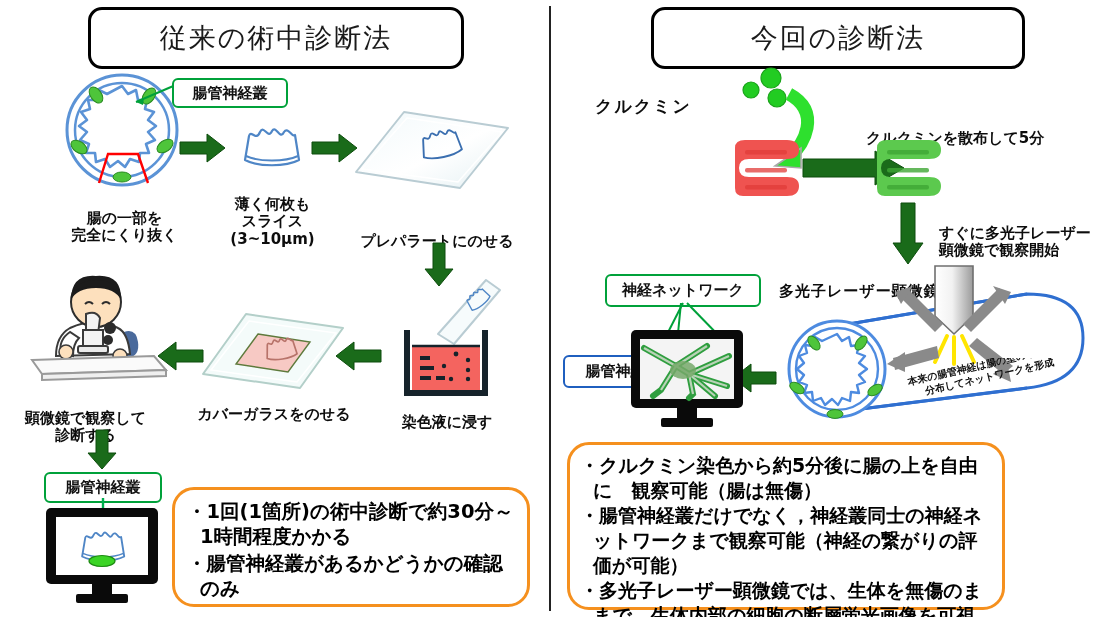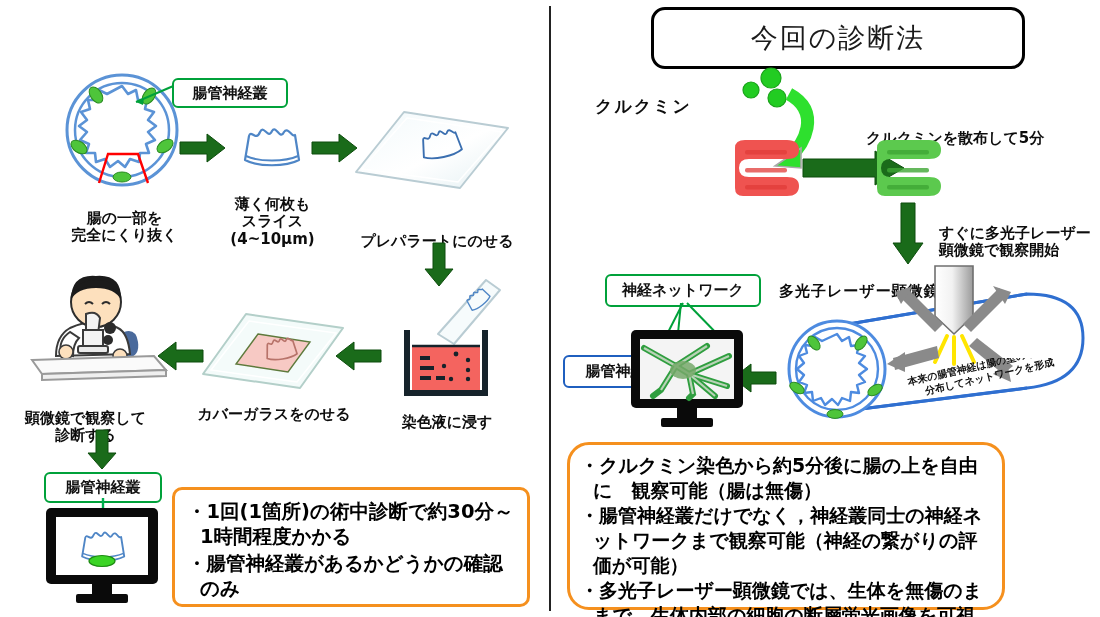--- a/index.html
+++ b/index.html
@@ -72,20 +72,23 @@
 </style>
 </head>
 <body>
 
 <div id="root">
 
   <div class="abs divider"></div>
 
   <div class="abs" style="left:0;top:0;width:549px;height:617px;">
 
+    <div class="abs title-box" style="left:88px;top:7px;width:370px;height:56px;">
+      <span>従来の術中診断法</span>
+    </div>
 
     <div class="abs" style="left:62px;top:70px;width:120px;height:120px;">
       <svg width="120" height="120" viewBox="0 0 120 120">
         <circle cx="60" cy="60" r="55" fill="none" stroke="#5b93d6" stroke-width="3"></circle>
         <circle cx="60" cy="60" r="47" fill="none" stroke="#5b93d6" stroke-width="2.5"></circle>
         <path d="M60 16
                  L66 24 L74 20 L76 30 L85 30 L83 39 L92 42 L86 50 L94 56 L86 62
                  L93 70 L84 74 L87 83 L78 83 L77 92 L68 89 L63 97 L56 91 L48 97
                  L43 89 L34 92 L33 83 L24 83 L27 74 L18 70 L25 62 L17 56 L25 50
                  L19 42 L28 39 L26 30 L35 30 L37 20 L45 24 Z" fill="none" stroke="#5b93d6" stroke-width="2.6" stroke-linejoin="round"></path>
@@ -122,21 +125,21 @@
       <svg width="62" height="45" viewBox="0 0 62 45">
         <path d="M8 10 C10 3, 15 16, 19 6 C23 -2, 27 14, 31 5 C35 -2, 39 15, 43 6 C47 0, 51 12, 54 9
                  L58 34 C45 41, 17 41, 4 34 Z" fill="#ffffff" stroke="#4f86c6" stroke-width="2.2" stroke-linejoin="round"></path>
         <path d="M5 30 C18 36, 44 36, 57 30" fill="none" stroke="#4f86c6" stroke-width="2"></path>
       </svg>
     </div>
 
     <div class="abs cap" style="left:205px;top:178px;width:135px;">
       <span>薄く何枚も
 スライス
-(4~10μm)</span>
+(3~10μm)</span>
     </div>
 
     <div class="abs" style="left:312px;top:132px;width:46px;height:32px;">
       <svg width="46" height="32" viewBox="0 0 46 32">
         <polygon points="0,10 27,10 27,2 45,16 27,30 27,22 0,22" fill="#1a6b1a" stroke="#0d4d0d" stroke-width="1"></polygon>
       </svg>
     </div>
 
     <div class="abs" style="left:352px;top:108px;width:160px;height:92px;">
       <svg width="160" height="92" viewBox="0 0 160 92">
@@ -289,21 +292,21 @@
         <rect x="30" y="86" width="52" height="9" rx="2" fill="#0a0a0a"></rect>
         <g transform="translate(33,22) scale(0.78)">
           <path d="M8 10 C10 3, 15 16, 19 6 C23 -2, 27 14, 31 5 C35 -2, 39 15, 43 6 C47 0, 51 12, 54 9
                    L58 34 C45 41, 17 41, 4 34 Z" fill="#ffffff" stroke="#4f86c6" stroke-width="2.4" stroke-linejoin="round"></path>
           <path d="M5 30 C18 36, 44 36, 57 30" fill="none" stroke="#4f86c6" stroke-width="2"></path>
         </g>
         <ellipse cx="56" cy="53" rx="13" ry="5.5" fill="#3bd425" stroke="#1d8a12" stroke-width="1.2"></ellipse>
       </svg>
     </div>
 
-    <div class="abs note-box" style="left:172px;top:487px;width:358px;height:120px;border-radius:10px;">
+    <div class="abs note-box" style="left:172px;top:487px;width:358px;height:120px;">
       <ul class="note-list">
         <li>1回(1箇所)の術中診断で約30分～
 1時間程度かかる</li>
         <li>腸管神経叢があるかどうかの確認のみ</li>
       </ul>
     </div>
 
   </div>
 
   <div class="abs" style="left:551px;top:0;width:549px;height:617px;">

